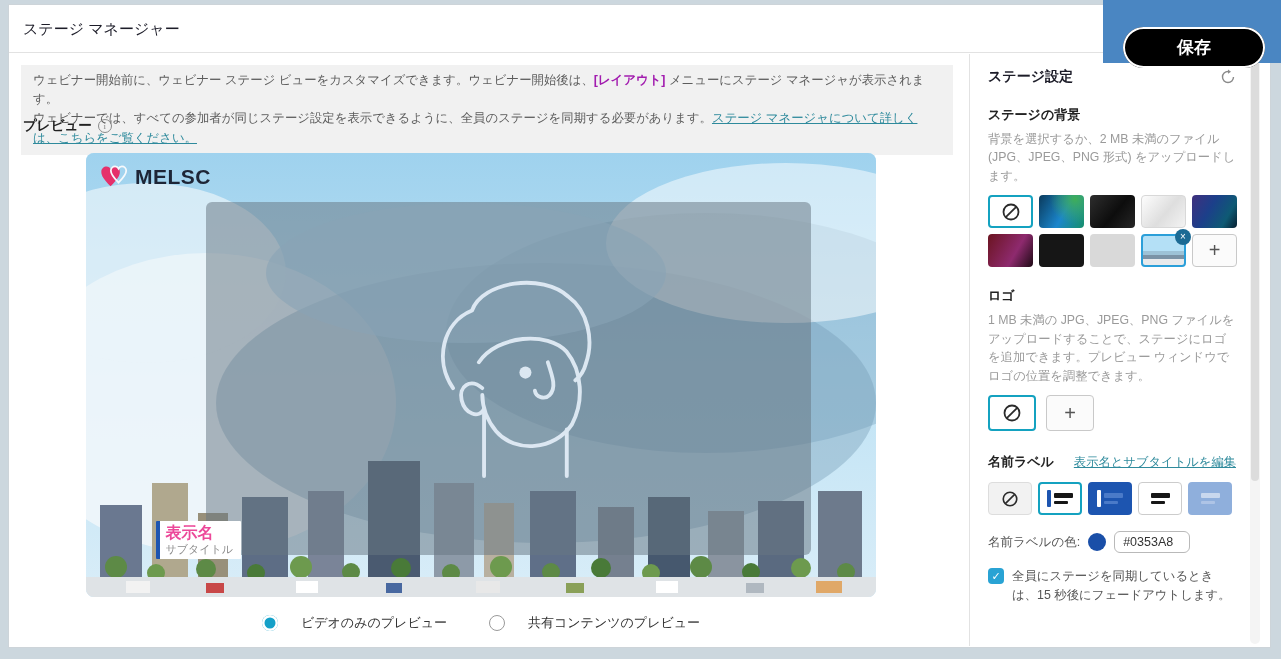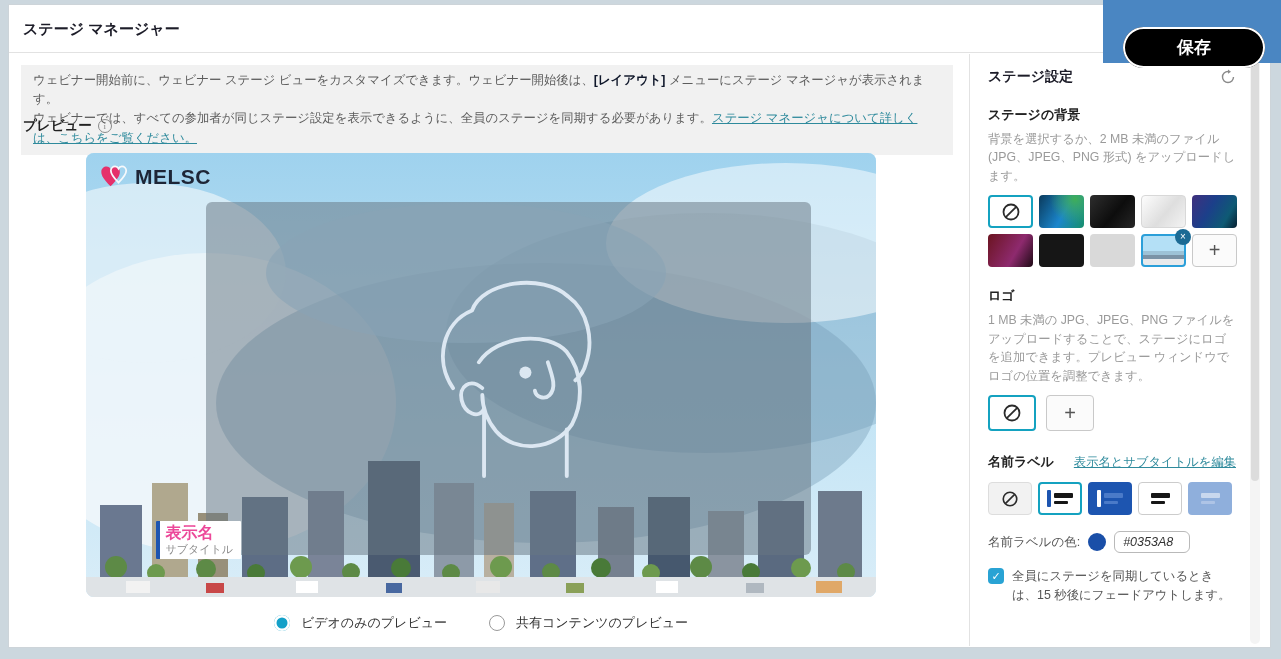--- a/index.html
+++ b/index.html
@@ -5,33 +5,33 @@
   * { margin:0; padding:0; box-sizing:border-box; }
   html,body { width:1281px; height:659px; overflow:hidden;
     font-family:"Liberation Sans","DejaVu Sans",sans-serif; background:#ccd7de; }
 
   .app { position:absolute; left:8px; top:4px; width:1263px; height:644px;
     background:#fff; border:1px solid #cdd4d9; }
 
   
   .header { position:absolute; left:0; top:0; right:0; height:48px;
     border-bottom:1px solid #e2e2e2; background:#fff; }
-  .header-title { position:absolute; left:14px; top:15px; font-size:15px; font-weight:bold; color:#1c1c28; }
+  .header-title { position:absolute; left:14px; top:15px; font-size:15px; font-weight:normal; color:#1c1c28; }
 
   .save-highlight { position:fixed; top:0; right:0; width:178px; height:63px;
     background:#4a86c2; z-index:50; }
   .save-btn { position:absolute; left:20px; top:27px; width:142px; height:41px;
     background:#000; border:none; border-radius:21px; color:#fff; font-size:17px;
     font-weight:bold; cursor:pointer; font-family:inherit; box-shadow:0 0 0 2px #fff inset; }
 
   
   .main { position:absolute; left:0; top:49px; width:954px; bottom:0; background:#fff; }
   .banner { position:absolute; left:12px; top:11px; width:932px; background:#f1f1f1;
     padding:6px 12px 7px; font-size:12.4px; line-height:1.55; color:#5c5c5c; }
-  .banner b { color:#0f172a; }
+  .banner b { color:#a21caf; }
   .banner a { color:#2e8a9c; text-decoration:underline; cursor:pointer; }
 
   .preview-head { position:absolute; left:14px; top:63px; display:flex; align-items:center; gap:6px;justify-content:center; }
   .preview-label { font-size:13.5px; font-weight:bold; color:#222; }
   .info-icon { width:14px; height:14px; border:1px solid #8a8a8a; border-radius:50%;
     color:#8a8a8a; font-size:9px; line-height:12px; text-align:center; font-family:"Liberation Serif",serif; }
 
   
   .stage { position:absolute; left:77px; top:99px; width:790px; height:444px;
     border-radius:8px; overflow:hidden; background:#bfe2f4; }
@@ -44,21 +44,21 @@
   .stage-logo { position:absolute; left:14px; top:10px; display:flex; align-items:center; gap:5px; }
   .stage-logo .word { font-size:21px; font-weight:800; color:#1d2536; letter-spacing:.5px; }
 
   .name-tag { position:absolute; left:8.8%; top:82.8%; background:#fff;
     border-left:4px solid #1d55b0; padding:2px 8px 3px 6px; border-radius:1px; }
   .name-tag .nm { font-size:16px; font-weight:bold; color:#ec4899; line-height:1.25; }
   .name-tag .st { font-size:11px; color:#8a8a8a; line-height:1.2; }
 
   .radio-row { position:absolute; left:77px; top:560px; width:790px; display:flex;
     justify-content:center; gap:42px; }
-  .radio-opt { display:flex; align-items:center; gap:11px; cursor:pointer; }
+  .radio-opt { display:flex; align-items:center; gap:23px; cursor:pointer; }
   .radio-opt .lbl { font-size:13px; color:#333; }
   .rdo { width:16px; height:16px; border-radius:50%; background:#fff; border:1.5px solid #9a9a9a; }
   .rdo.on { border:none; background:#13a0c8; box-shadow:inset 0 0 0 2.5px #fff; }
 
   
   .sidebar { position:absolute; right:8px; top:49px; bottom:1px; width:293px;
     border-left:1px solid #e2e2e2; background:#fff; padding:14px 26px 10px 18px; }
   .scroll-track { position:absolute; right:2px; top:2px; bottom:2px; width:10px; background:#f4f4f4; border-radius:5px; }
   .scroll-thumb { position:absolute; left:1px; right:1px; top:2px; height:72%; background:#dcdcdc; border-radius:4px; }
 
@@ -106,21 +106,21 @@
   .chip.blue .vbar { background:#fff; }
   .chip.blue .b1 { background:#4a7ac8; } .chip.blue .b2 { background:#4a7ac8; }
   .chip.plainwhite { background:#fff; border:1px solid #ccc; }
   .chip.lightblue { background:#8fafdc; border:none; }
   .chip.lightblue .b1 { background:#c9d8ee; } .chip.lightblue .b2 { background:#aec4e6; }
 
   .color-row { display:flex; align-items:center; gap:8px; margin-top:16px; }
   .color-lbl { font-size:12.5px; color:#555; }
   .color-dot { width:18px; height:18px; border-radius:50%; background:#1a4fa8; cursor:pointer; }
   .color-input { border:1px solid #b9b9b9; border-radius:6px; padding:3px 8px; font-size:12.5px;
-    color:#333; width:76px; font-family:inherit;font-style:italic; }
+    color:#333; width:76px; font-family:inherit; }
 
   .sync-row { display:flex; gap:8px; margin-top:14px; }
   .cbx { flex:0 0 auto; width:16px; height:16px; border-radius:4px; background:#29a3d4;
     color:#fff; font-size:11px; line-height:16px; text-align:center; cursor:pointer; margin-top:1px; }
   .sync-lbl { font-size:12.4px; color:#555; line-height:1.5; }
 
   .ban-svg { display:block; }
 </style>
 </head>
 <body>

